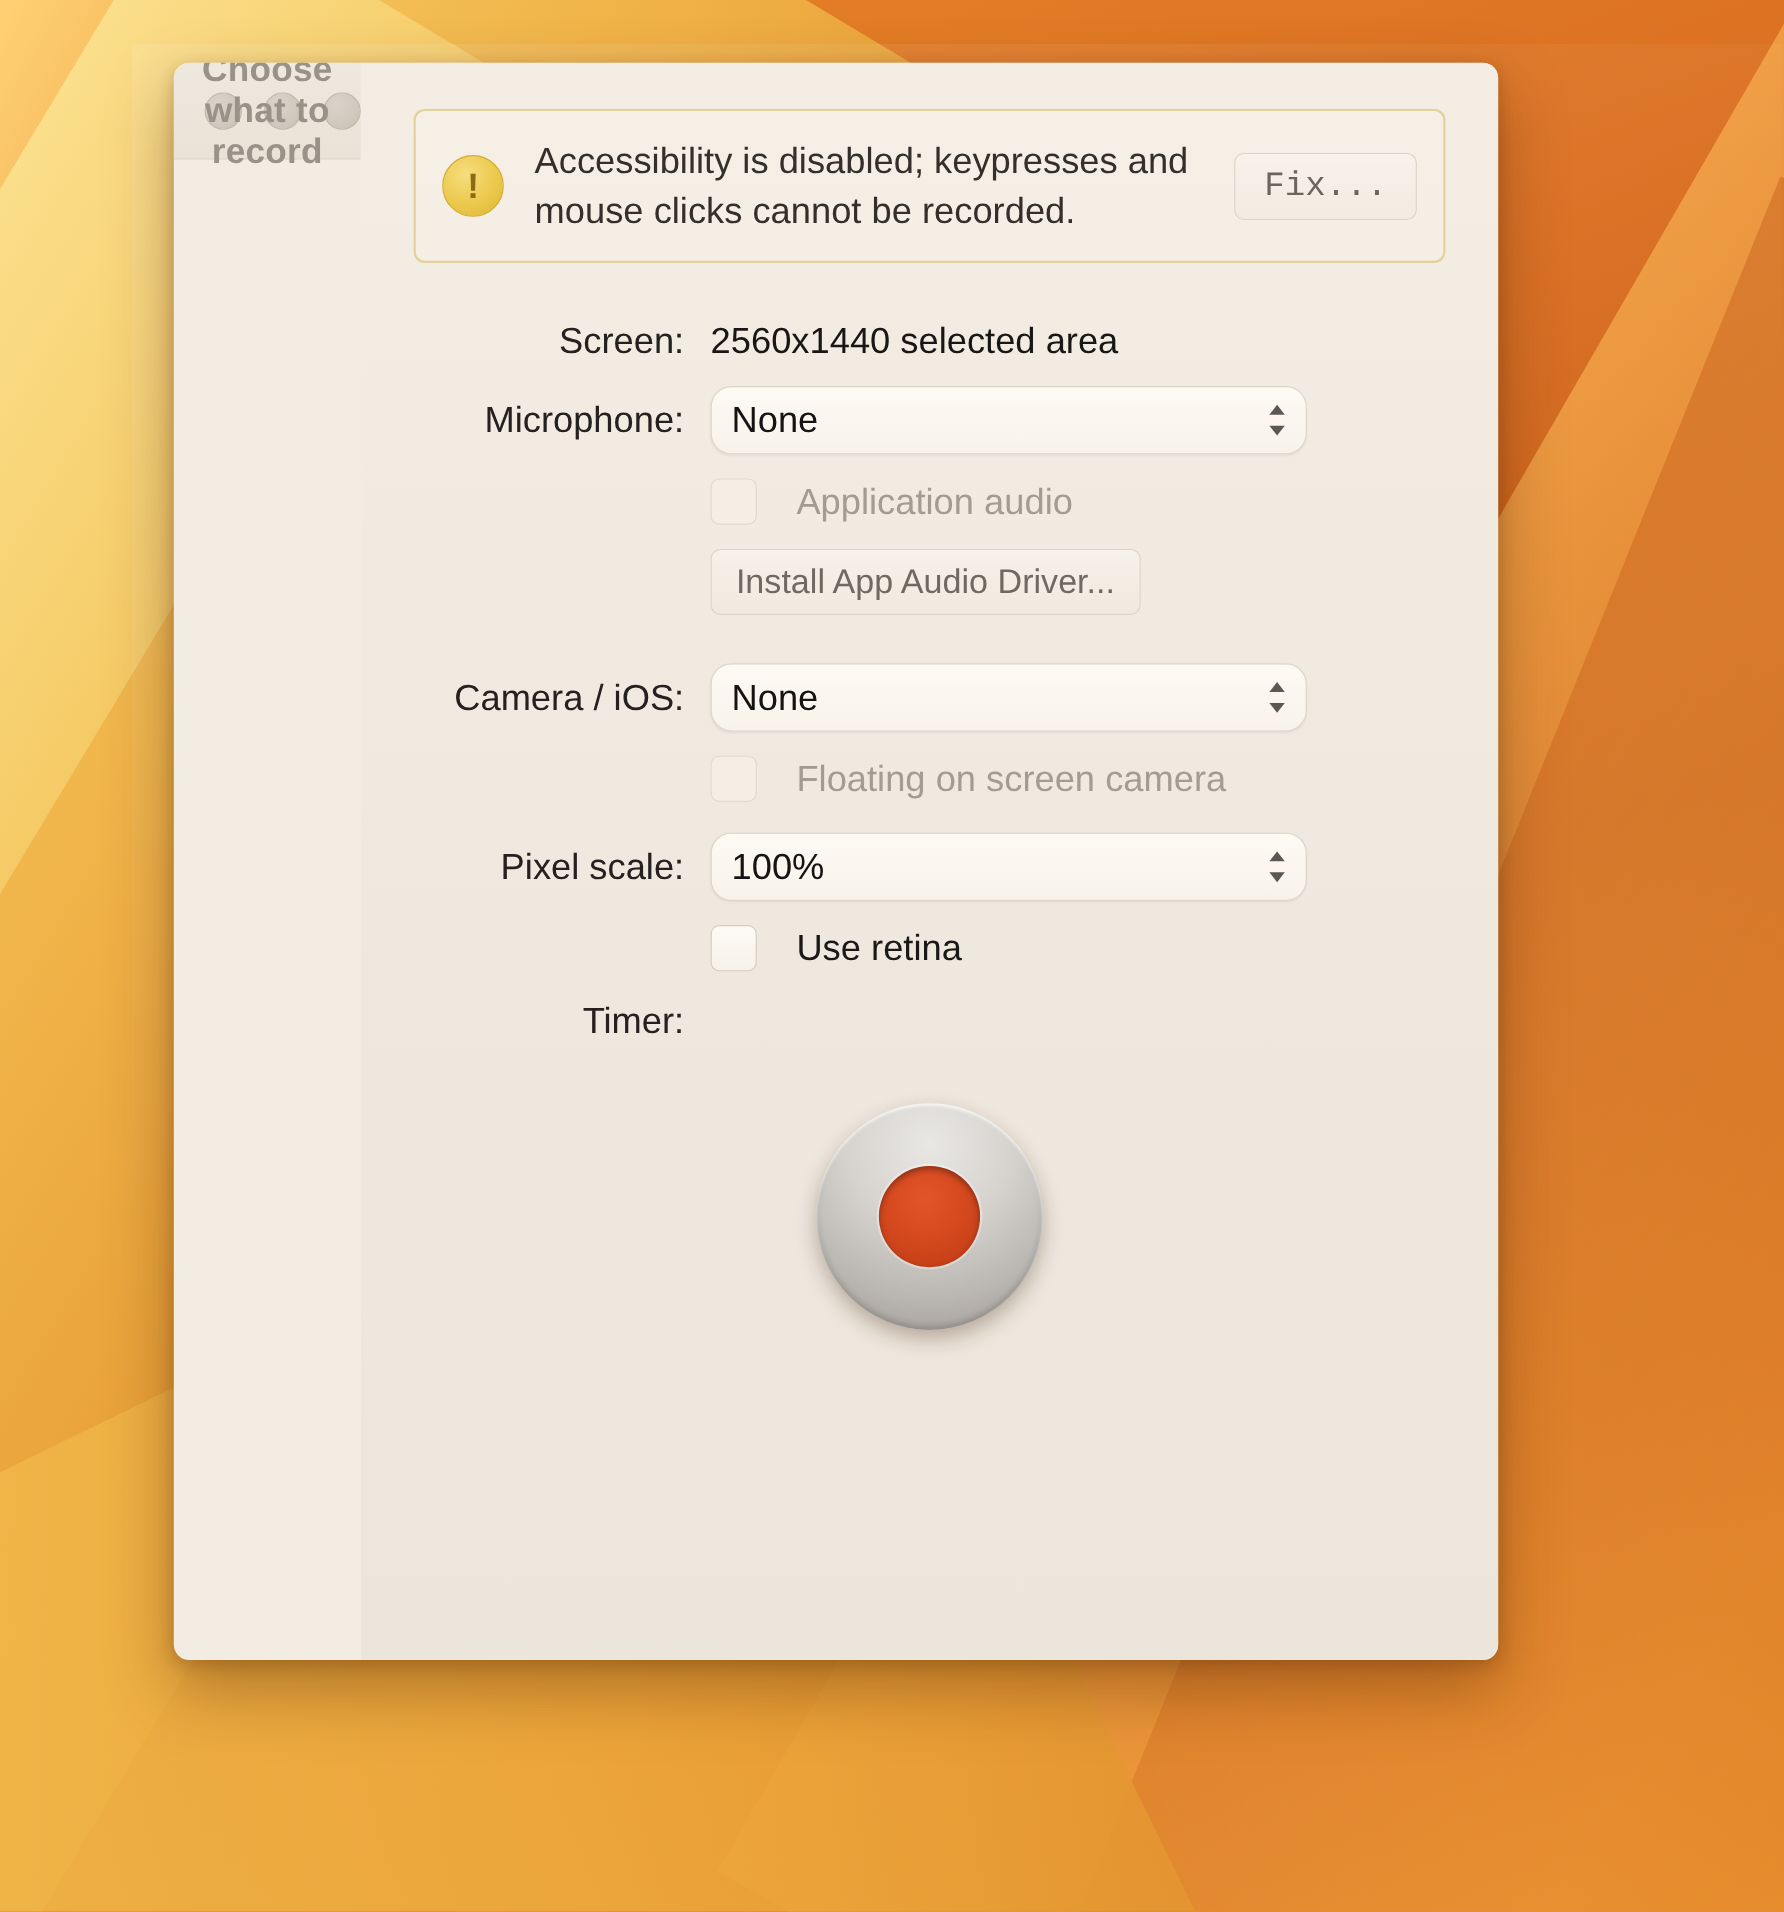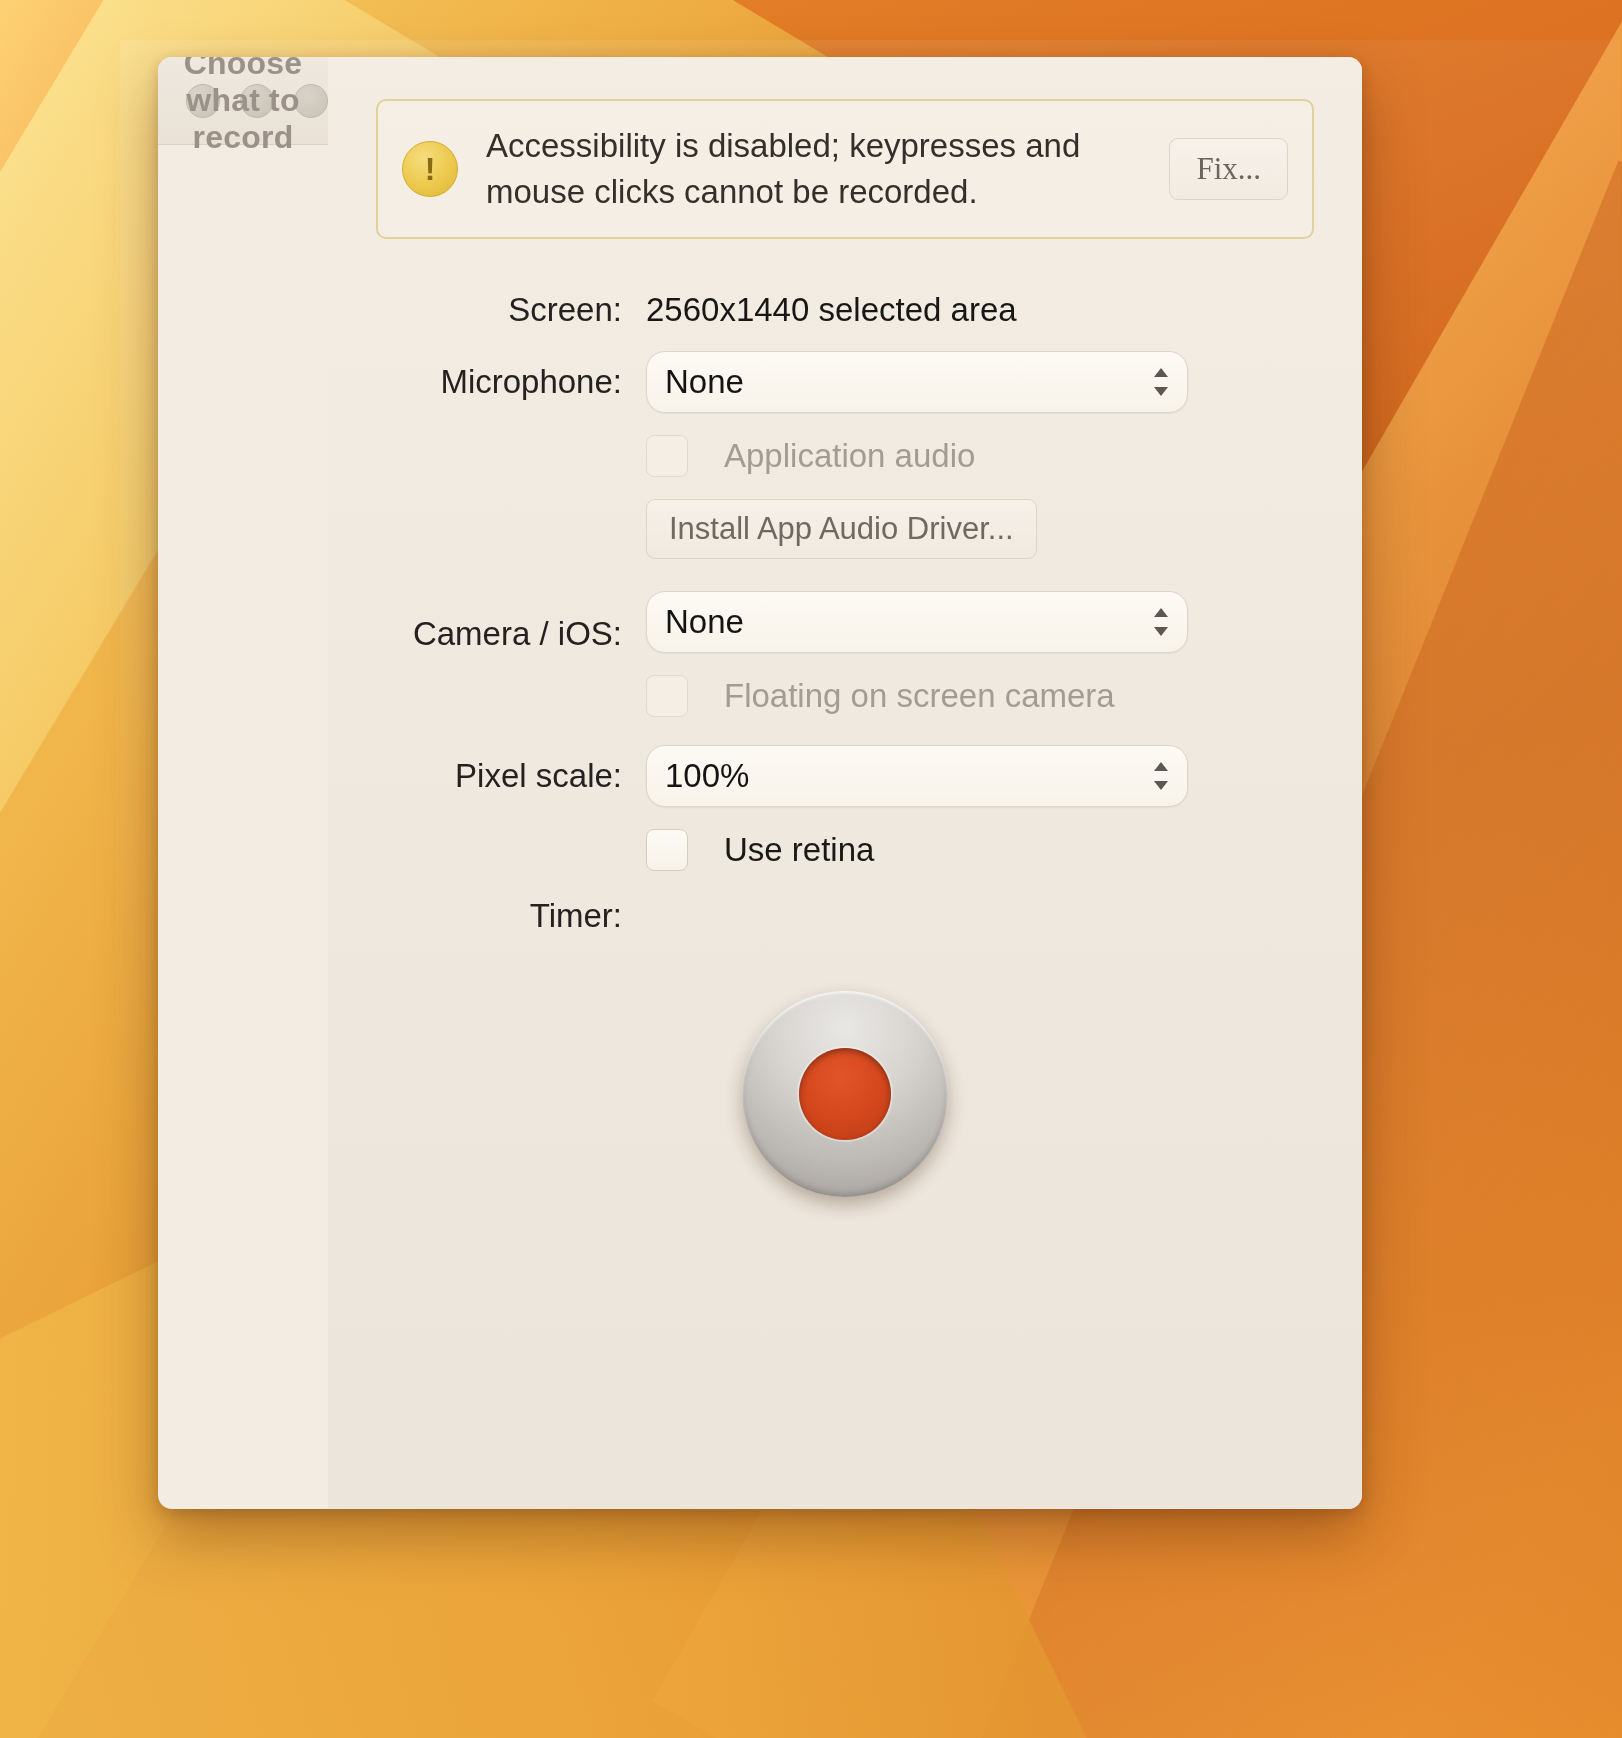--- a/index.html
+++ b/index.html
@@ -149,21 +149,21 @@
     line-height: 1;
   }
   #warn-text {
     flex: 1;
     font-size: 33px;
     line-height: 1.38;
     color: #33302c;
   }
   #fix-btn {
     flex: 0 0 auto;
-    font-family: Liberation Serif, serif;
+    font-family: Liberation Mono, monospace;
     font-size: 31px;
     color: #6b655d;
     background: linear-gradient(180deg, #f7f2ea 0%, #f1ebe1 100%);
     border: 1px solid #ddd4c7;
     border-radius: 9px;
     padding: 12px 26px;
     cursor: pointer;
   }
 
   
@@ -348,21 +348,21 @@
         </div>
       </div>
 
       <div class="row">
         <div class="lbl"></div>
         <div class="field">
           <button class="pbtn">Install App Audio Driver...</button>
         </div>
       </div>
 
-      <div class="row" style="margin-top:32px;align-items:flex-end;">
+      <div class="row" style="margin-top:44px;">
         <div class="lbl">Camera / iOS:</div>
         <div class="field">
           <div class="select">
             <span class="sel-val">None</span>
             <span class="chev">
               <svg width="20" height="34" viewBox="0 0 20 34">
                 <path d="M10 3 L17 12 L3 12 Z" fill="#5d574f"></path>
                 <path d="M10 31 L3 22 L17 22 Z" fill="#5d574f"></path>
               </svg>
             </span>

